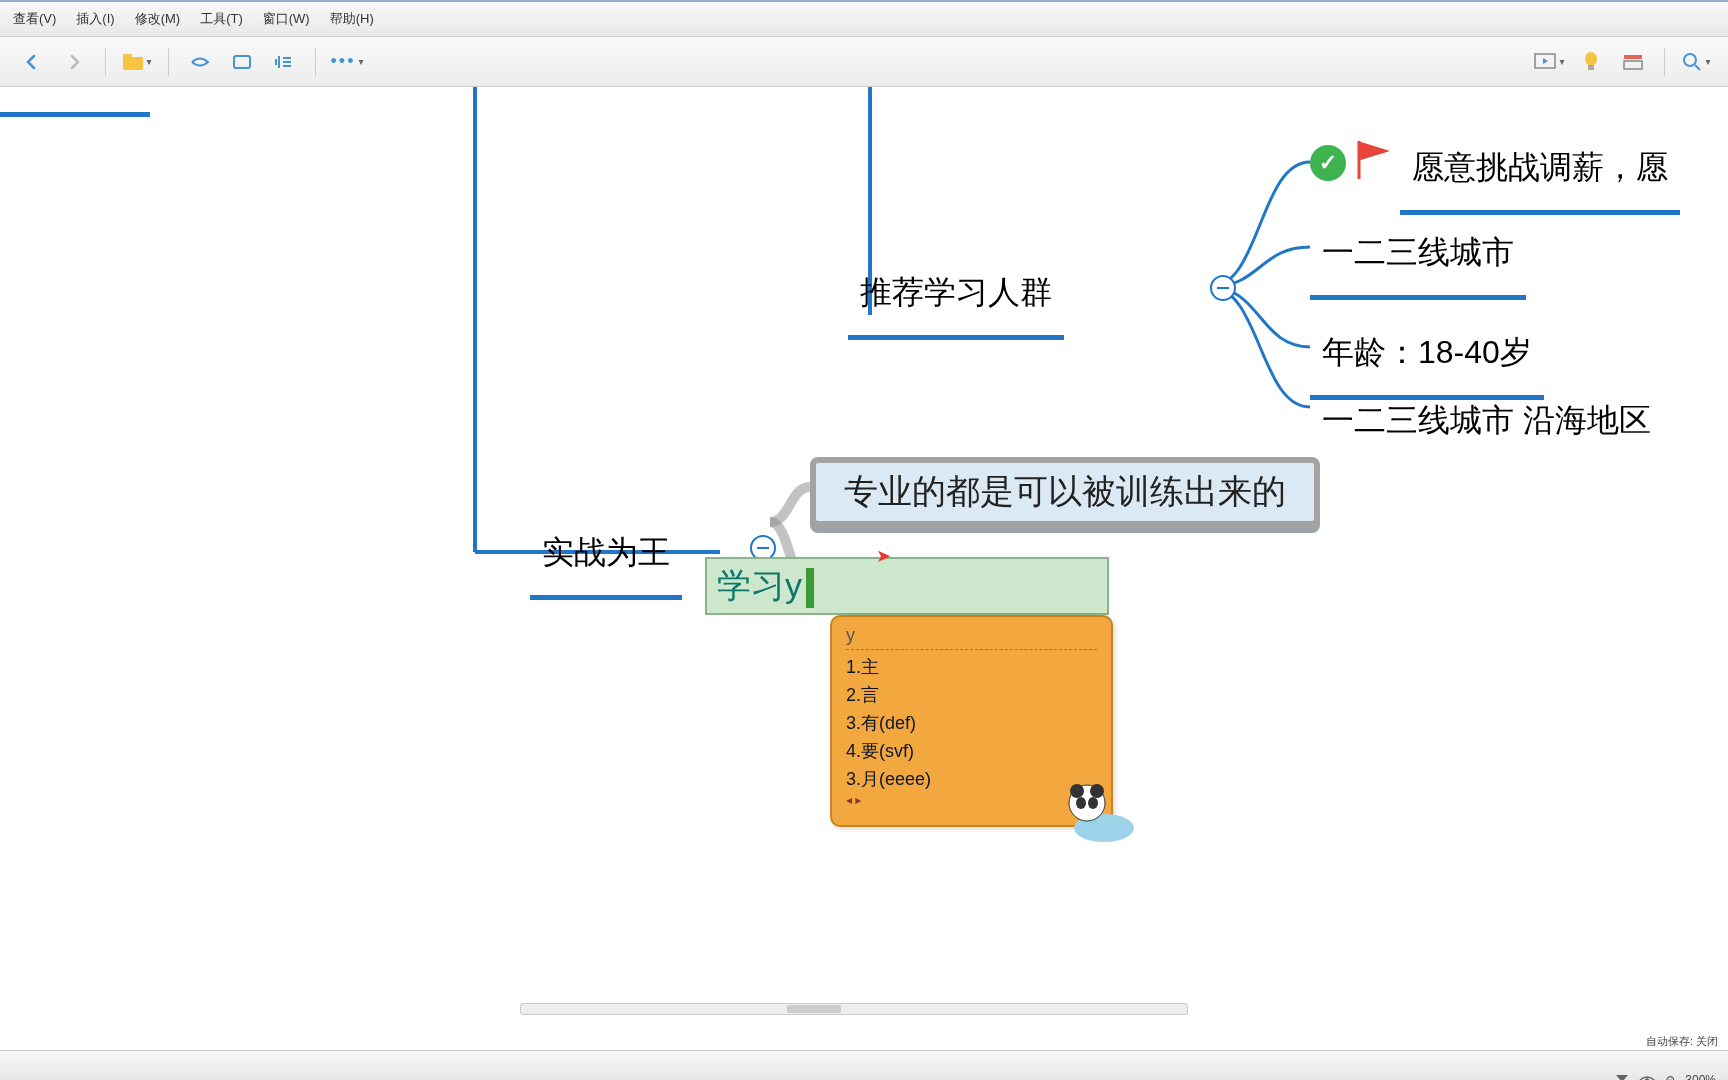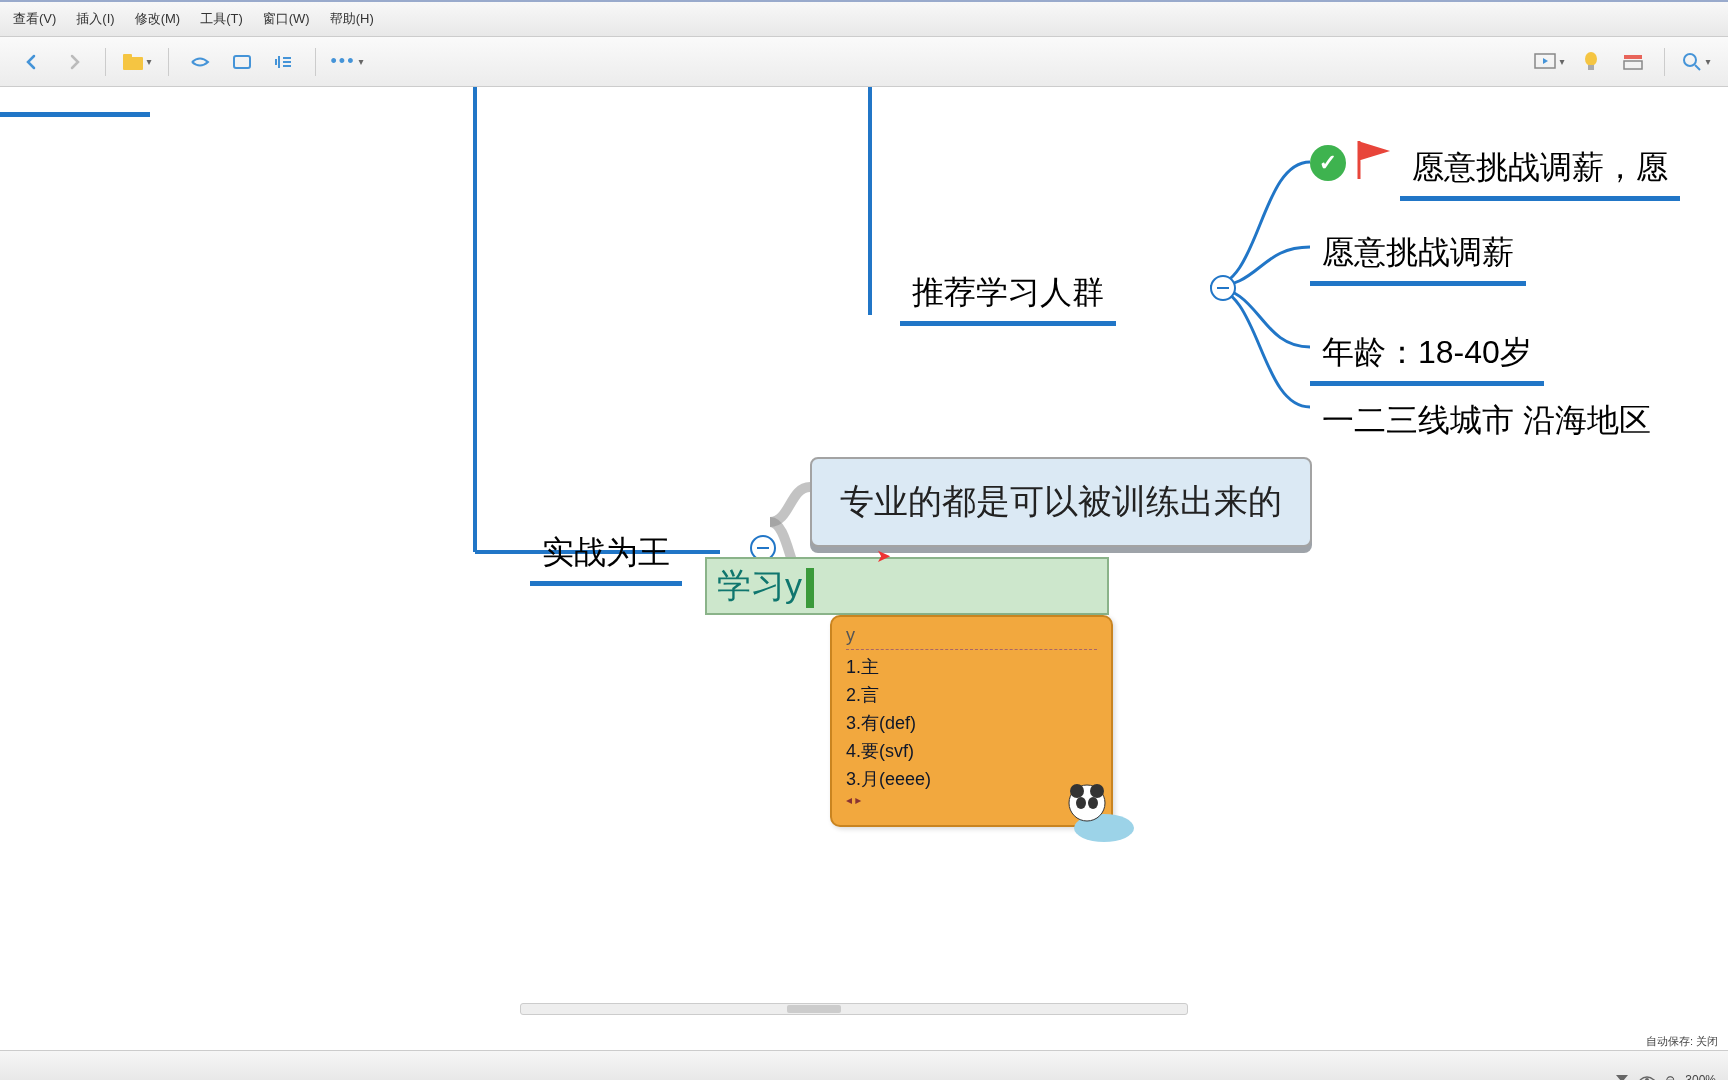--- a/index.html
+++ b/index.html
@@ -4,25 +4,25 @@
 <style>
 * { margin: 0; padding: 0; box-sizing: border-box; }
 body { font-family: "Microsoft YaHei", sans-serif; background: #f4f4f4; overflow: hidden; width: 1728px; height: 1080px; position: relative; }
 .menubar { height: 37px; background: linear-gradient(#f8f8f8,#e8e8e8); border-bottom: 1px solid #ccc; display: flex; align-items: center; padding-left: 3px; border-top: 2px solid #9ac; }
 .menubar span { font-size: 13px; color: #333; padding: 4px 10px; cursor: default; }
 .toolbar { height: 50px; background: linear-gradient(#fafafa,#ececec); border-bottom: 1px solid #ccc; display: flex; align-items: center; padding: 0 15px; justify-content: space-between; }
 .toolbar-left, .toolbar-right { display: flex; align-items: center; gap: 8px; }
 .tb-btn { width: 34px; height: 34px; display: flex; align-items: center; justify-content: center; border-radius: 3px; cursor: default; }
 .tb-sep { width: 1px; height: 28px; background: #ccc; margin: 0 6px; }
 .canvas { position: absolute; top: 87px; left: 0; right: 0; bottom: 30px; background: #fff; }
-.node { position: absolute; font-size: 32px; color: #000; border-bottom: 5px solid #2176c7; padding: 4px 12px 6px; white-space: nowrap; }
+.node { position: absolute; font-size: 32px; color: #000; border-bottom: 5px solid #2176c7; padding: 4px 12px 20px; white-space: nowrap; }
 .collapse-btn { position: absolute; width: 26px; height: 26px; border: 2px solid #2176c7; border-radius: 50%; background: #fff; display: flex; align-items: center; justify-content: center; }
 .collapse-btn::before { content:''; width:12px; height:2px; background:#2176c7; }
 .check-icon { position: absolute; width: 36px; height: 36px; border-radius: 50%; background: #3eb34f; display:flex; align-items:center; justify-content:center; color:#fff; font-size:22px; font-weight:bold; }
-.selected-node { position: absolute; background: #dbe9f4; border: 2px solid #a3a3a3; border-radius: 8px; padding: 20px 28px; font-size: 34px; color: #222; box-shadow: 0 6px 0 #9ea3a9; }
+.selected-node { position: absolute; background: #dbe9f4; border: 6px solid #a3a3a3; border-radius: 8px; padding: 6px 28px; font-size: 34px; color: #222; box-shadow: 0 6px 0 #9ea3a9; }
 .edit-node { position: absolute; background: #cde7cc; border: 2px solid #8ab389; font-size: 34px; color: #0f766e; padding: 4px 10px; width: 404px; }
 .edit-node .caret { border-right: 8px solid #3a9a3a; padding-right:2px; display:inline-block; height:40px; vertical-align:middle; margin-left:2px; }
 .ime-box { position: absolute; width: 283px; background: #f2a83e; border: 2px solid #c98420; border-radius: 10px; padding: 8px 14px 18px; box-shadow: 2px 2px 5px rgba(0,0,0,.15); }
 .ime-box .ime-input { font-size: 18px; color: #555; border-bottom: 1px dashed #a66; padding-bottom:3px; margin-bottom:3px; }
 .ime-box .ime-item { font-size: 18px; color: #0f172a; padding: 2px 0; }
 .ime-panda { position:absolute; right:-28px; bottom:-18px; width:90px; height:70px; }
 svg.connector { position:absolute; top:0; left:0; pointer-events:none; }
 .cursor-arrow { position:absolute; font-size:18px; color:#e33; }
 .scrollbar-h { position:absolute; bottom:35px; left:520px; right:540px; height:12px; background:#eee; border:1px solid #ccc; border-radius:3px; }
 .scrollbar-h::after { content:''; position:absolute; left:40%; width:8%; top:1px; bottom:1px; background:#ccc; border-radius:2px; }
@@ -124,30 +124,30 @@
     <path d="M1210 200 C1260 200 1260 160 1310 160" stroke="#2176c7" stroke-width="3" fill="none"></path>
     <path d="M1210 200 C1260 200 1260 260 1310 260" stroke="#2176c7" stroke-width="3" fill="none"></path>
     <path d="M1210 200 C1260 200 1260 320 1310 320" stroke="#2176c7" stroke-width="3" fill="none"></path>
     <path d="M475 465 L720 465" stroke="#2176c7" stroke-width="4" fill="none"></path>
     <path d="M770 435 C790 435 790 400 810 400" stroke="#888" stroke-width="10" fill="none" opacity=".5"></path>
     <path d="M770 435 C790 435 790 500 810 500" stroke="#888" stroke-width="10" fill="none" opacity=".5"></path>
   </svg>
 
   <div class="top-stub" style="top:0;left:1410;width:150px;height:30px"></div>
 
-  <div class="node" style="top:180px;left:900px">推荐学习人群</div>
+  <div class="node" style="top:180px;left:848px">推荐学习人群</div>
   <div class="collapse-btn" style="top:188px;left:1210px"></div>
 
   <div class="check-icon" style="top:58px;left:1310px">✓</div>
   <svg style="position:absolute;top:52px;left:1355px" width="36" height="42">
       <path d="M4 2 L4 40 M4 4 L30 12 L4 20 Z" fill="#e8453a" stroke="#e8453a" stroke-width="3"></path>
     </svg>
   <div class="node" style="top:55px;left:1400px">愿意挑战调薪，愿</div>
 
-  <div class="node" style="top:140px;left:1310px">愿意挑战调薪</div>
+  <div class="node" style="top:140px;left:1310px">一二三线城市</div>
   <div class="node" style="top:240px;left:1310px">年龄：18-40岁</div>
   <div class="node" style="top:440px;left:530px">实战为王</div>
 
   <div class="node" style="top:308px;left:1310px;border-bottom:none">一二三线城市  沿海地区</div>
   <div class="collapse-btn" style="top:448px;left:750px"></div>
 
   <div class="selected-node" style="top:370px;left:810px">专业的都是可以被训练出来的</div>
 
   <div class="edit-node" style="top:470px;left:705px"><span>学习y</span><span class="caret"></span></div>
 

